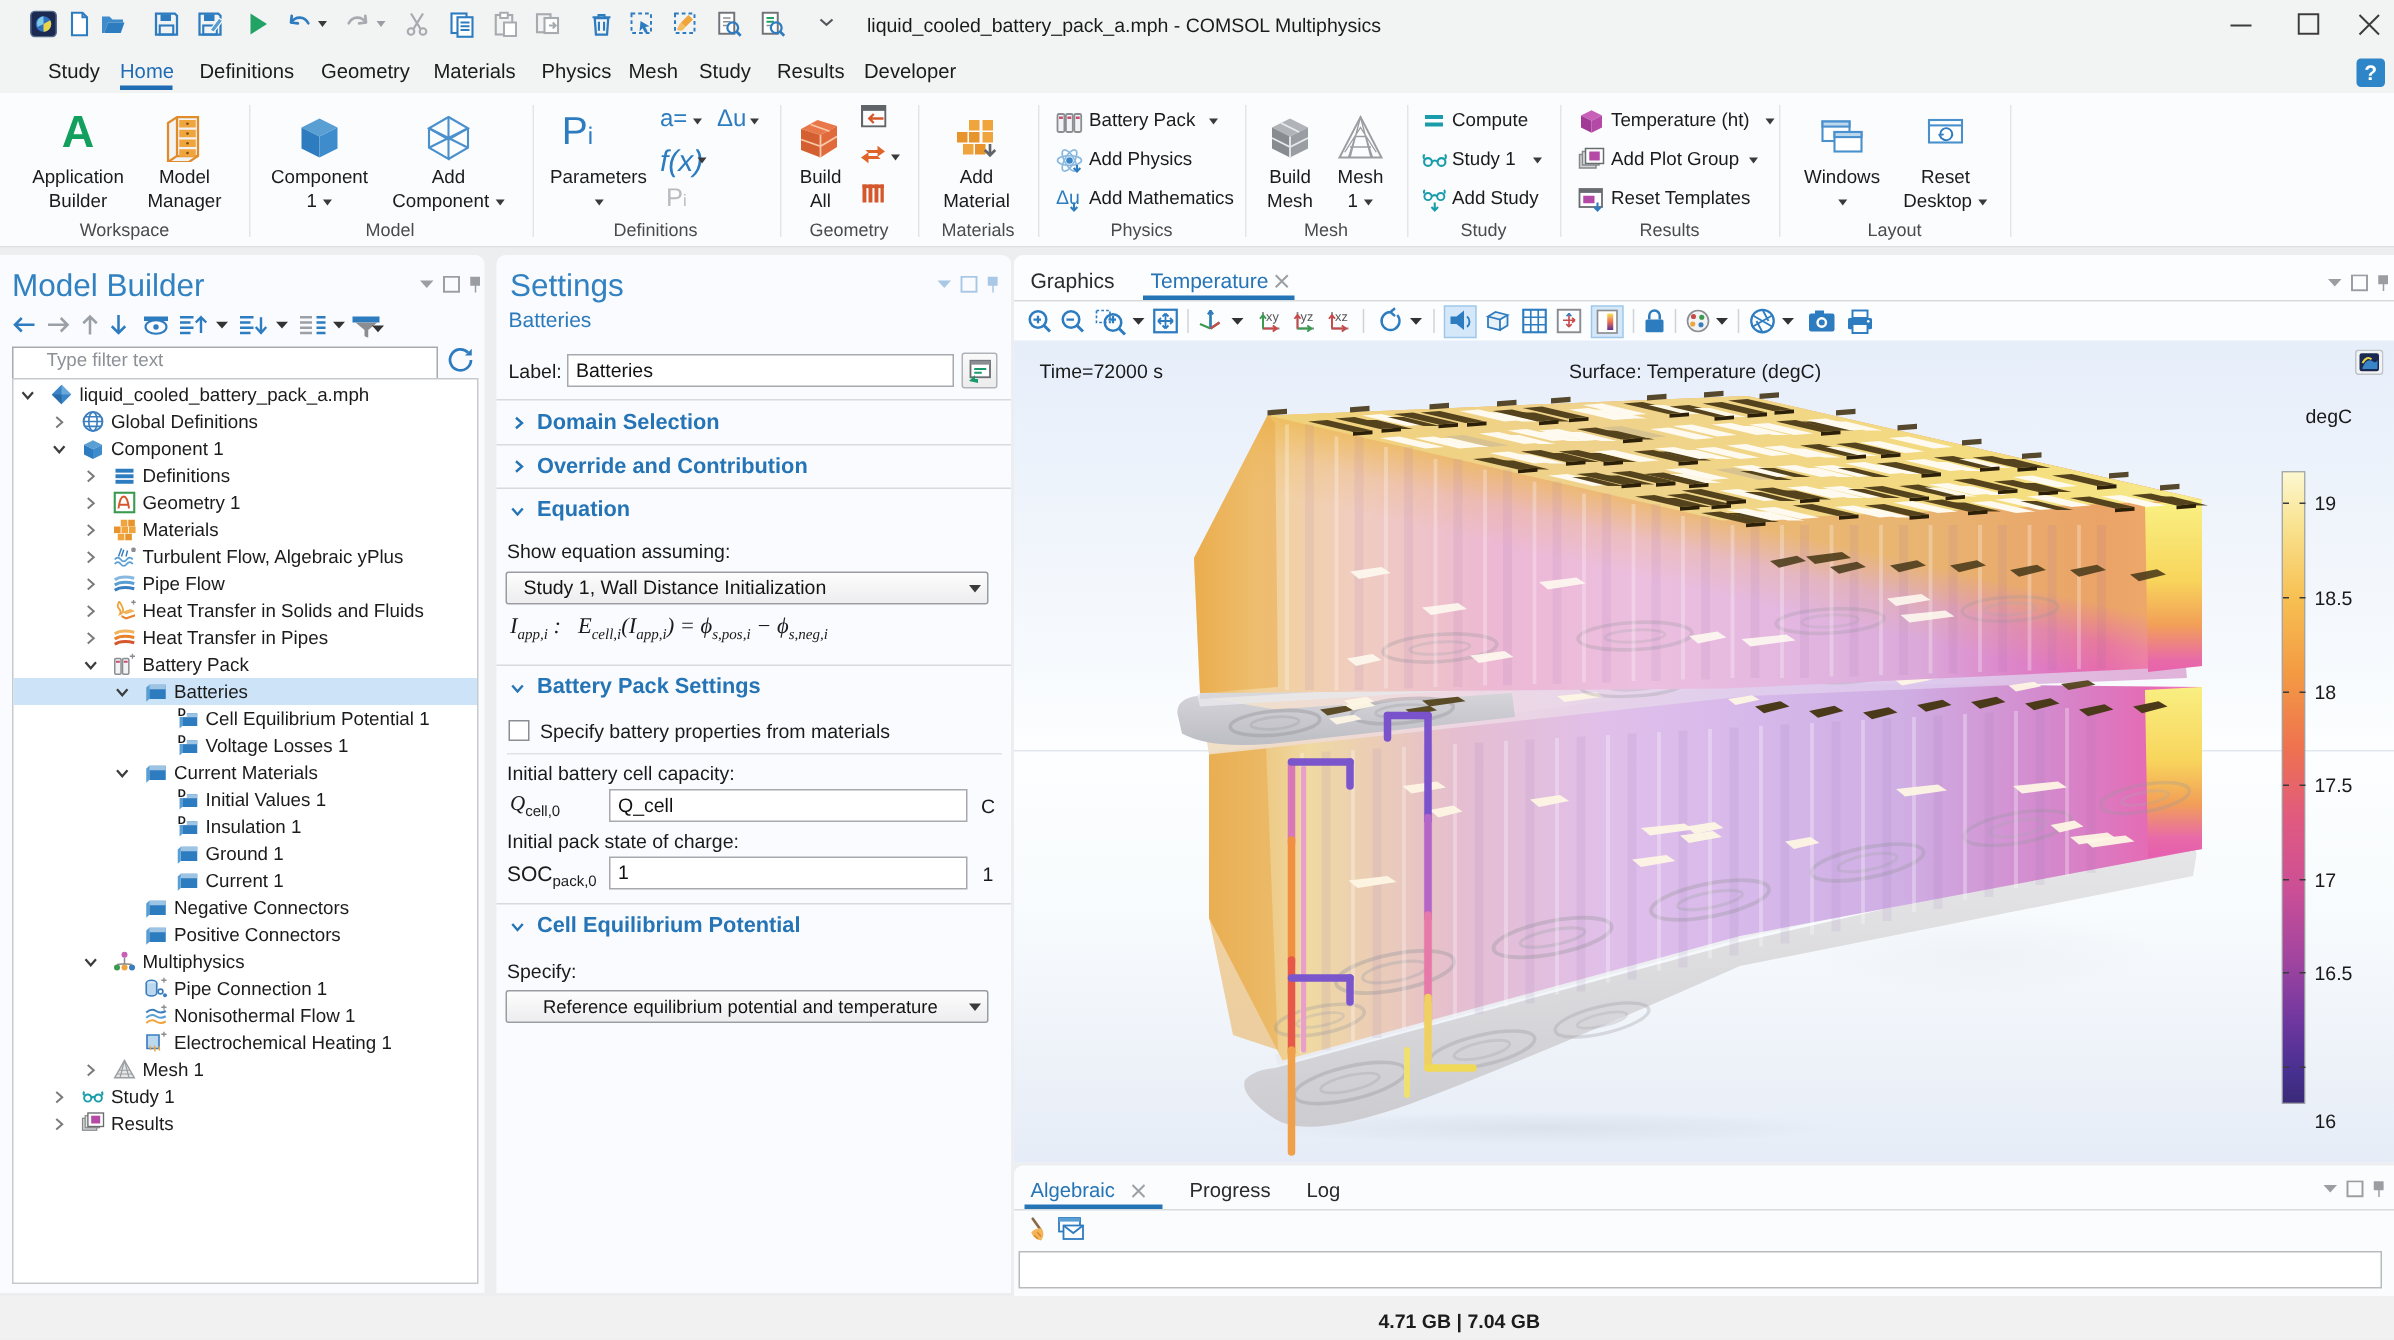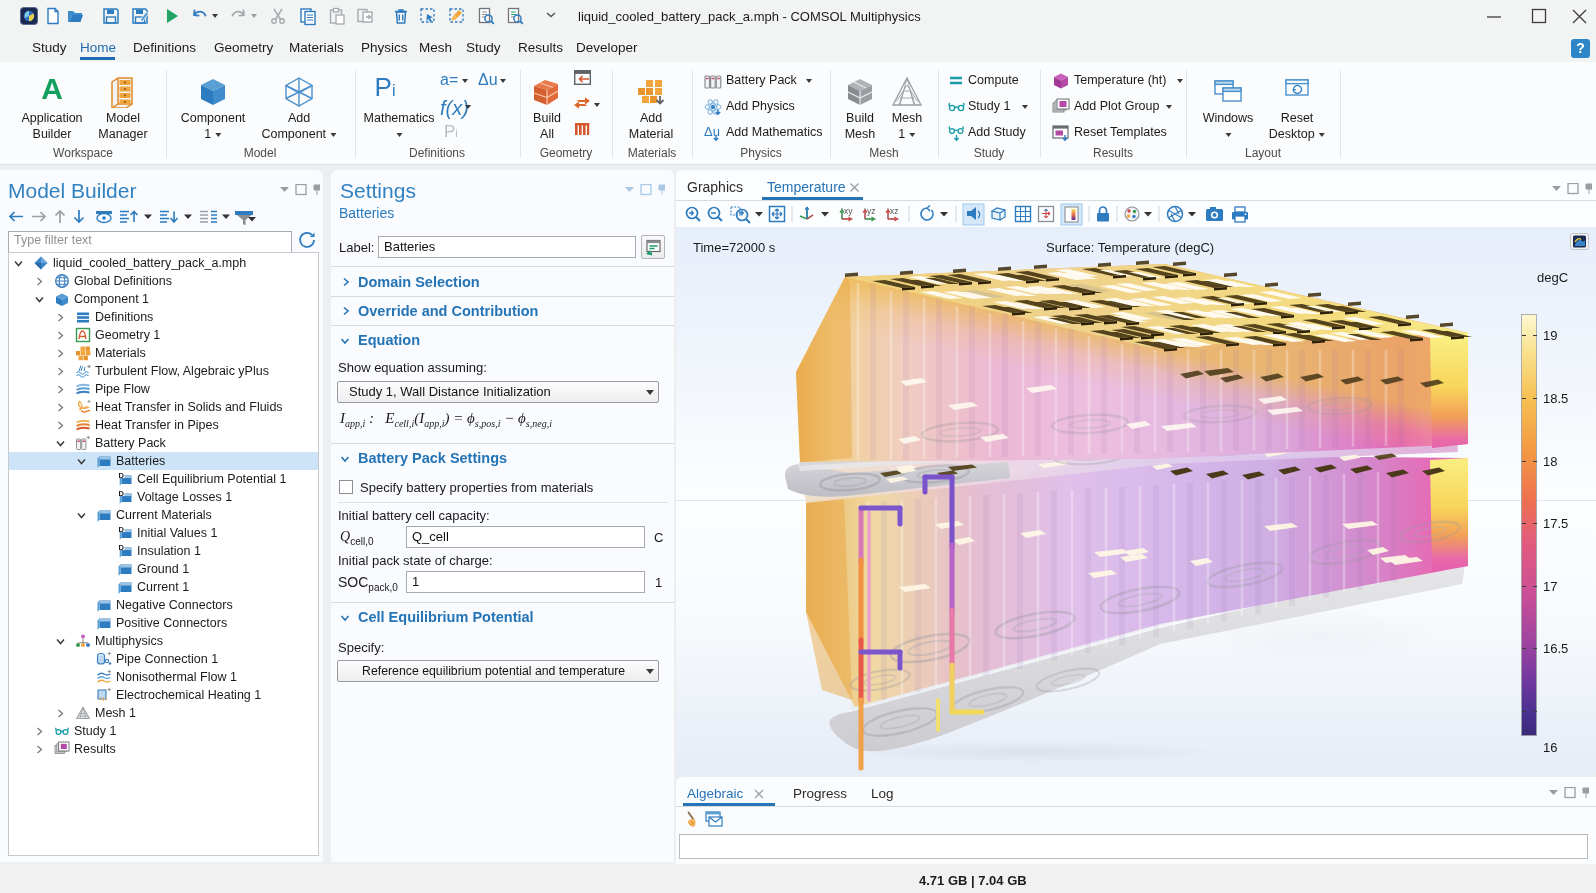--- a/index.html
+++ b/index.html
@@ -170,21 +170,21 @@
     <g fill="none" stroke="#4a90cc" stroke-width="1.4">
       <path d="M16 2 L29 9.5 L16 17 L3 9.5 Z"></path>
       <path d="M3 9.5 V22.5 L16 30 V17"></path>
       <path d="M29 9.5 V22.5 L16 30"></path>
       <path d="M16 2 V17 M3 9.5 L29 22.5 M29 9.5 L3 22.5"></path>
     </g>
   </svg>
 <div class="t" style="left:299px;top:111px;font-size:12.5px;transform:translateX(-50%);text-align:center">Add</div>
 <div class="t" style="left:299px;top:127px;font-size:12.5px;transform:translateX(-50%);text-align:center">Component <span class="caret" style="margin-left:1px"></span></div>
 <div class="t" style="left:385px;top:72px;font-size:26px;color:#2e7cc0;transform:translateX(-50%)">P<span style="font-size:16px">i</span></div>
-<div class="t" style="left:399px;top:111px;font-size:12.5px;transform:translateX(-50%);text-align:center">Mathematics</div>
+<div class="t" style="left:399px;top:111px;font-size:12.5px;transform:translateX(-50%);text-align:center">Parameters</div>
 <div class="t" style="left:399px;top:127px;font-size:12.5px;transform:translateX(-50%);text-align:center"> <span class="caret" style="margin-left:1px"></span></div>
 <div class="t" style="left:440px;top:71px;font-size:16px;color:#2e7cc0">a=</div>
 <span class="caret a" style="left:462px;top:79px"></span>
 <div class="t" style="left:478px;top:71px;font-size:16px;color:#2e7cc0">Δu</div>
 <span class="caret a" style="left:500px;top:79px"></span>
 <div class="t" style="left:440px;top:97px;font-size:20px;color:#2e7cc0;font-style:italic">f(x)</div>
 <span class="caret a" style="left:465px;top:105px"></span>
 <div class="t" style="left:444px;top:122px;font-size:17px;color:#b8bcc0">P<span style="font-size:11px">i</span></div>
 <svg class="a" style="left:531px;top:76px" width="32" height="32" viewBox="0 0 32 32">
     <path d="M3 10 L14 4 L27 8 L16 14 Z" fill="#e8784a"></path>
@@ -359,21 +359,21 @@
       <path d="M192 3.5 h8 M192 7 h8 M192 10.5 h8 M192 14 h8"></path>
     </g>
     <g stroke="#2e7cc0" stroke-width="1.6">
       <path d="M203 3.5 h6 M203 7 h6 M203 10.5 h6 M203 14 h6"></path>
     </g>
     <path d="M214 6.5 l4 4.5 4 -4.5 Z" fill="#333"></path>
     <path d="M227 3 h18 v4 h-18 Z" fill="#2e7cc0"></path>
     <path d="M229 7 l6 5 v4 l2.5 1.5 v-5.5 l6 -5 Z" fill="#8a8e92"></path>
     <path d="M240 9 l4 4.5 4 -4.5 Z" fill="#333"></path>
   </svg>
-<div class="inp" style="left:8px;top:231px;width:284px;height:33px;padding:0 5px;line-height:15px"><span style="color:#8d9196;font-size:12.5px">Type filter text</span></div>
+<div class="inp" style="left:8px;top:231px;width:284px;height:33px;padding:0 22px;line-height:15px"><span style="color:#8d9196;font-size:12.5px">Type filter text</span></div>
 <svg class="a" style="left:297px;top:230px" width="19" height="19" viewBox="0 0 19 19">
     <path d="M15 5 a7 7 0 1 0 2 5" fill="none" stroke="#2e7cc0" stroke-width="1.8"></path>
     <path d="M17.5 2.5 v4.5 h-4.5 Z" fill="#2e7cc0"></path>
   </svg>
 <div class="a" style="left:8px;top:252px;width:311px;height:604px;background:#fff;border:1px solid #c6cacd"></div>
 <svg class="a" style="left:14px;top:259px" width="9" height="9" viewBox="0 0 9 9">
     <path d="M1 2.5 L4.5 6.5 L8 2.5" fill="none" stroke="#3c3c3c" stroke-width="1.5"></path>
   </svg>
 <svg class="a" style="left:33px;top:255px" width="16" height="16" viewBox="0 0 16 16">
     <path d="M8 1.5 L14.5 8 L8 14.5 L1.5 8 Z" fill="#3a85c8"></path>

